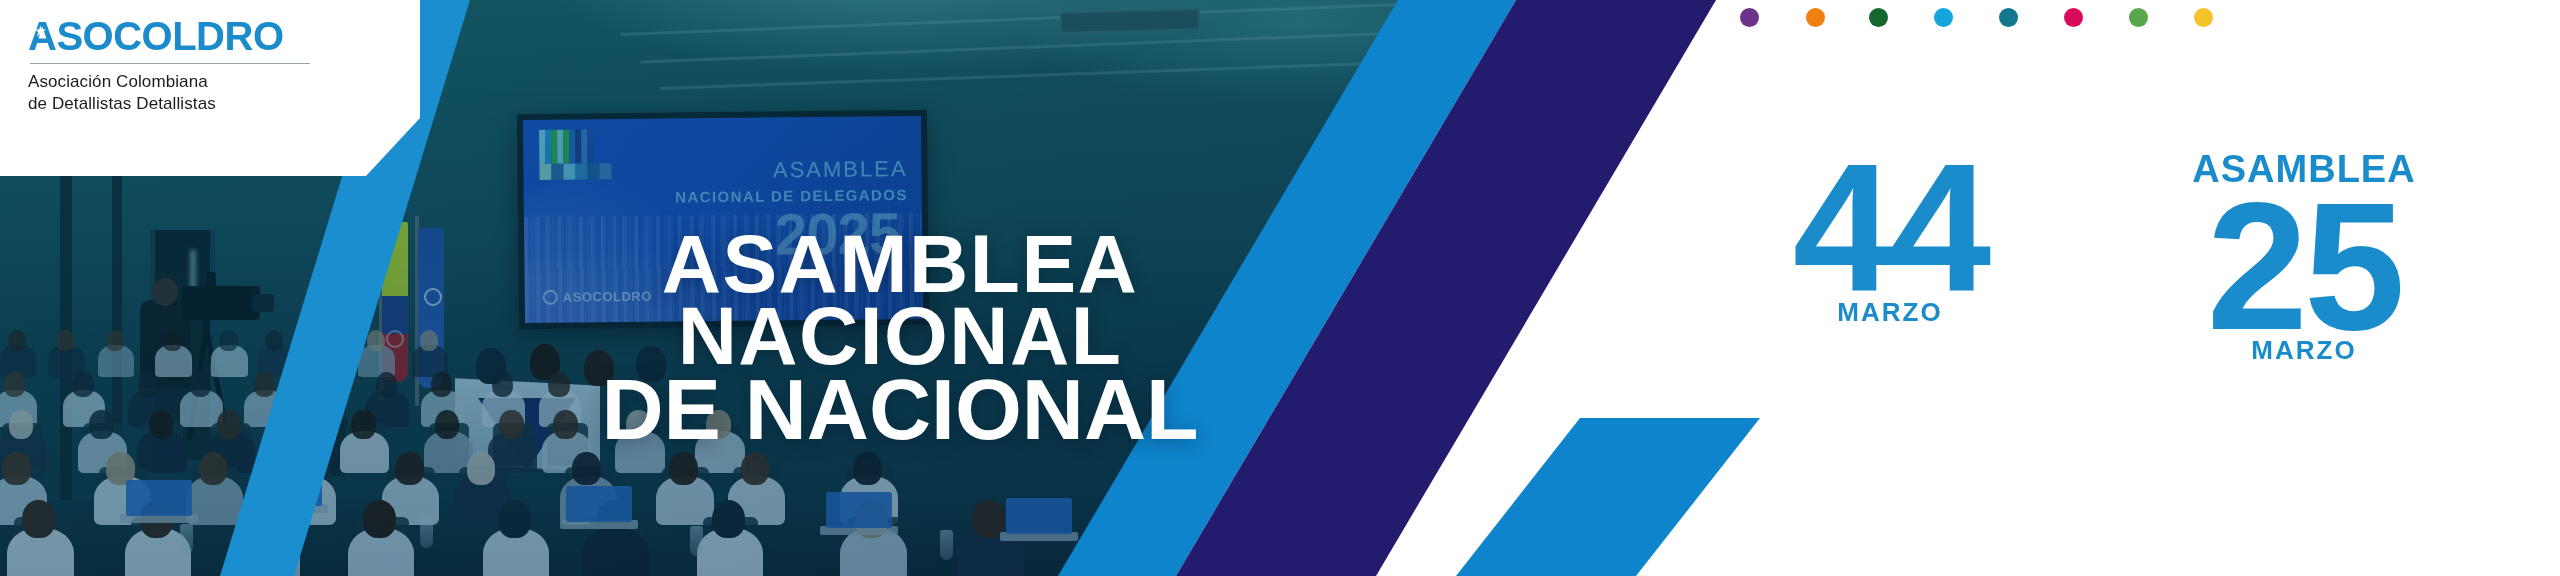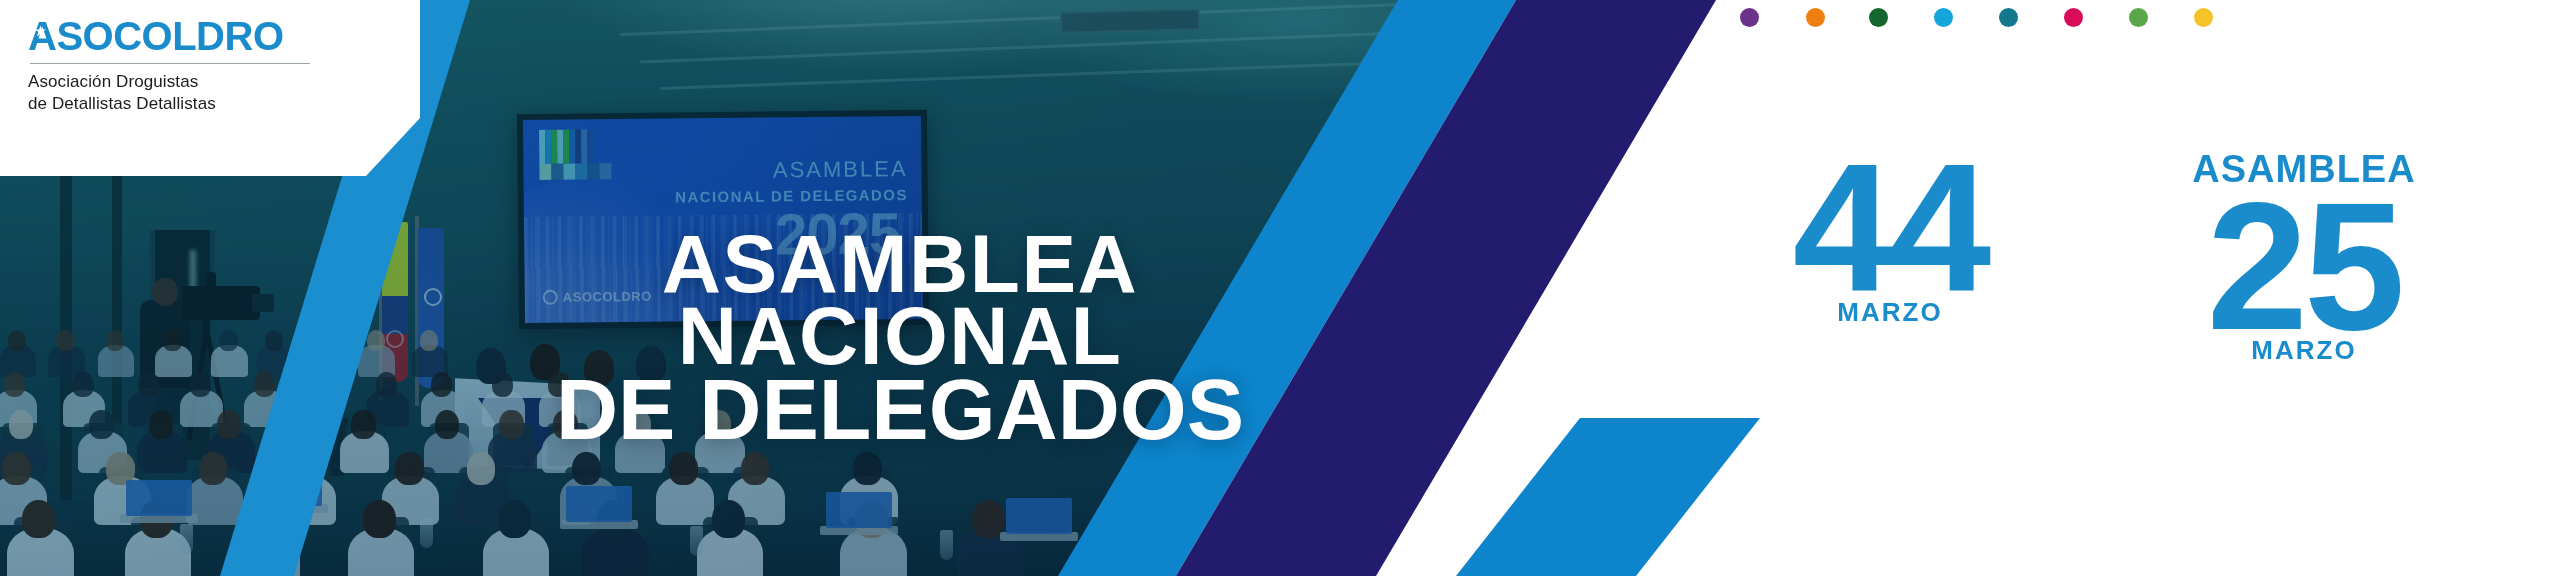--- a/index.html
+++ b/index.html
@@ -519,33 +519,33 @@
   </div>
 
   <div class="band band-blue-top"></div>
   <div class="band band-lightblue"></div>
   <div class="band band-navy"></div>
   <div class="band band-blue-bottom"></div>
 
   <div class="headline">
     <span class="l1">ASAMBLEA</span>
     <span class="l2">NACIONAL</span>
-    <span class="l3">DE DELEGADOS</span>
+    <span class="l3">DE NACIONAL</span>
   </div>
 
   <div class="logo-box">
     <div class="logo-wrap">
       <span class="logo-word">ASOCOLDRO</span>
       <svg class="logo-a-mark" viewBox="0 0 24 24">
         <path d="M12 1 L14.6 8.4 L22 8.4 L16 13 L18.4 21 L12 16.2 L5.6 21 L8 13 L2 8.4 L9.4 8.4 Z" fill="currentColor"></path>
       </svg>
     </div>
     <div class="logo-rule"></div>
     <div class="logo-sub">
-      <div>Asociación Droguistas</div>
+      <div>Asociación Colombiana</div>
       <div>de Detallistas Detallistas</div>
     </div>
   </div>
 
   <div class="dots" id="dot-strip">
       <span class="dot" style="left: 0px; background: rgb(107, 51, 137);"></span>
       <span class="dot" style="left: 66px; background: rgb(239, 127, 17);"></span>
       <span class="dot" style="left: 129px; background: rgb(20, 104, 47);"></span>
       <span class="dot" style="left: 194px; background: rgb(19, 165, 220);"></span>
       <span class="dot" style="left: 259px; background: rgb(19, 120, 140);"></span>

